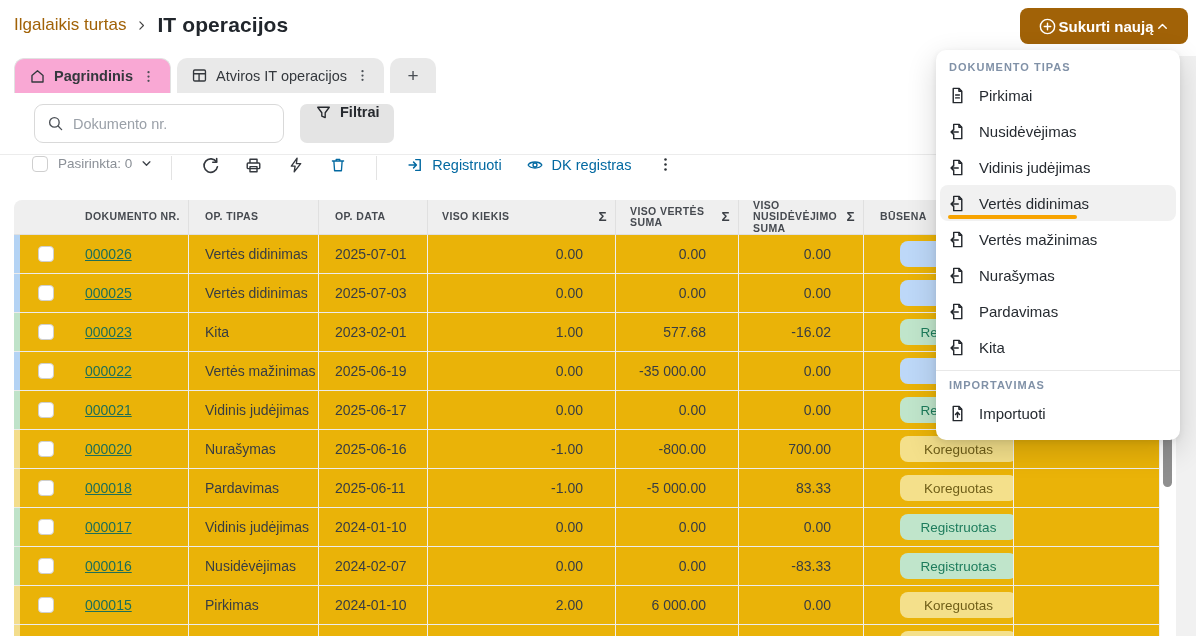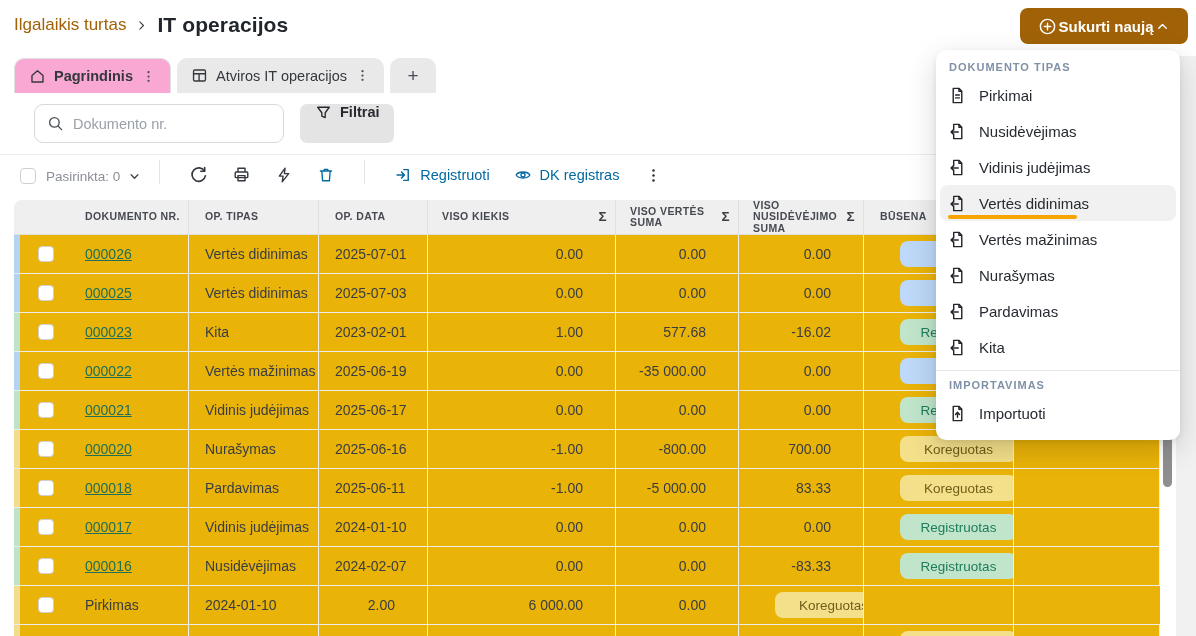--- a/index.html
+++ b/index.html
@@ -43,21 +43,21 @@
   }
   .search-box input { border:none; outline:none; flex:1; font-size:14.5px; font-family:inherit; color:#3a3f45; background:transparent; }
   .search-box input::placeholder { color:#9aa0a8; }
   .filter-btn {
     position:absolute; left:300px; top:11px; height:39px; padding:0 15px;
     background:#e4e4e4; border:none; border-radius:7px; display:flex; gap:8px;
     font-size:14.5px; font-weight:700; color:#26292e; font-family:inherit; cursor:pointer;
   }
 
   
-  .toolbar { position:absolute; left:0; top:156px; width:1196px; height:28px; display:flex; align-items:flex-end; padding-left:20px; background:#fff; }
+  .toolbar { position:absolute; left:0; top:156px; width:1196px; height:28px; display:flex; align-items:flex-start; padding-left:32px; background:#fff; }
   .cbx { width:16px; height:16px; border:1.5px solid #cfcfcf; border-radius:4px; background:#fff; flex:0 0 auto; }
   .sel-label { margin-left:10px; font-size:13.5px; color:#8b9097; }
   .sel-chev { margin-left:7px; color:#3e434a; }
   .vdiv { width:1px; height:24px; background:#e3e3e3; margin:0 17px; }
   .tbtn { background:none; border:none; padding:0; margin:0 12px; cursor:pointer; color:#34383e; display:flex; align-items:center; gap:8px; font-family:inherit; }
   .tbtn.disabled { color:#0369a1; cursor:default; }
   .tbtn .lbl { font-size:14.5px; }
   .kebab-btn { margin-left:14px; color:#2e3338; }
 
   
@@ -523,20 +523,23 @@
           <span class="badge green">Registruotas</span>
         </div>
     <div class="td bordered"></div>
   </div>
 
   <div class="tgrid trow">
     <div class="bar yellow"></div>
     <div class="td check">
           <span class="cbx"></span>
         </div>
+    <div class="td bordered">
+          <span class="doc-link">000015</span>
+        </div>
     <div class="td bordered f-tipas">Pirkimas</div>
     <div class="td bordered f-data">2024-01-10</div>
     <div class="td bordered num f-kiekis">2.00</div>
     <div class="td bordered num f-suma">6 000.00</div>
     <div class="td bordered num f-nusid">0.00</div>
     <div class="td bordered">
           <span class="badge yellow">Koreguotas</span>
         </div>
     <div class="td bordered"></div>
   </div>

